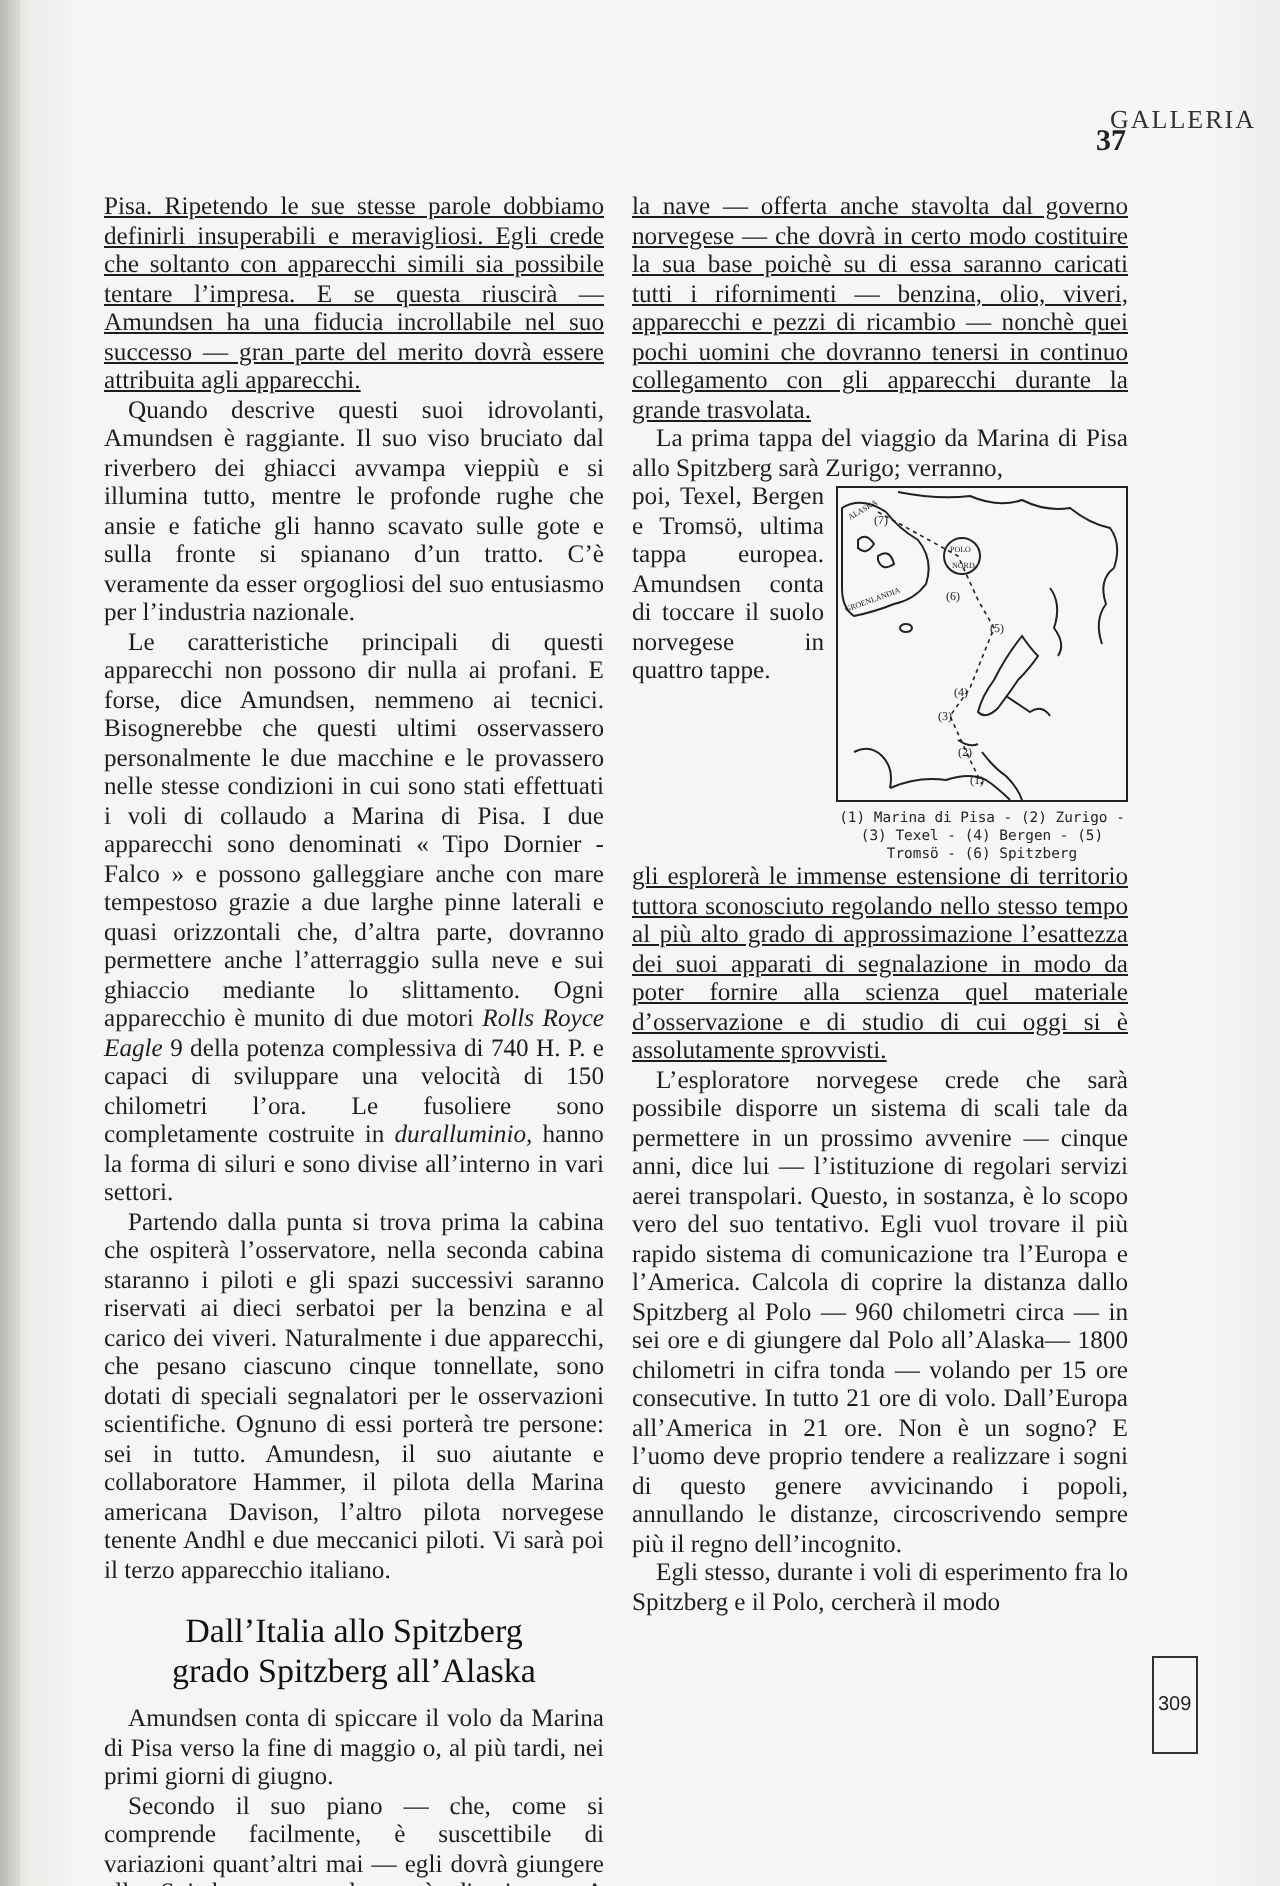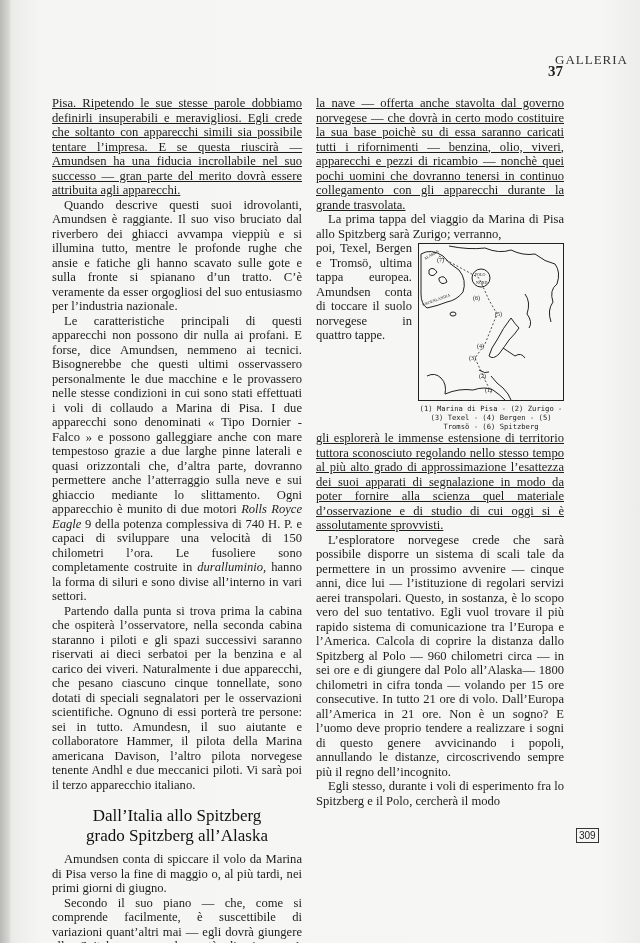--- a/index.html
+++ b/index.html
@@ -48,21 +48,21 @@
   }
   .map {
     width: 146px; height: 158px; border: 1.2px solid #222; background: #f7f7f5; box-sizing: border-box;
   }
   .caption {
     font-family: "DejaVu Sans Mono", "Liberation Mono", monospace; font-size: 7.2px; line-height: 9px;
     text-align: center; margin-top: 3px; color: #222;
   }
   .folio-box {
     position: absolute; left: 576px; top: 828px; border: 1px solid #333;
-    font-family: "Liberation Sans", sans-serif; font-size: 10px; padding: 1px 2px; color: #222;
+    font-family: "Liberation Sans", sans-serif; font-size: 10px; padding: 18px 2px; color: #222;
   }
   i { font-style: italic; }
 </style>
 </head>
 <body>
 
 <div class="page">
   <div class="spine"></div>
 
   <div class="running-head">GALLERIA</div>

